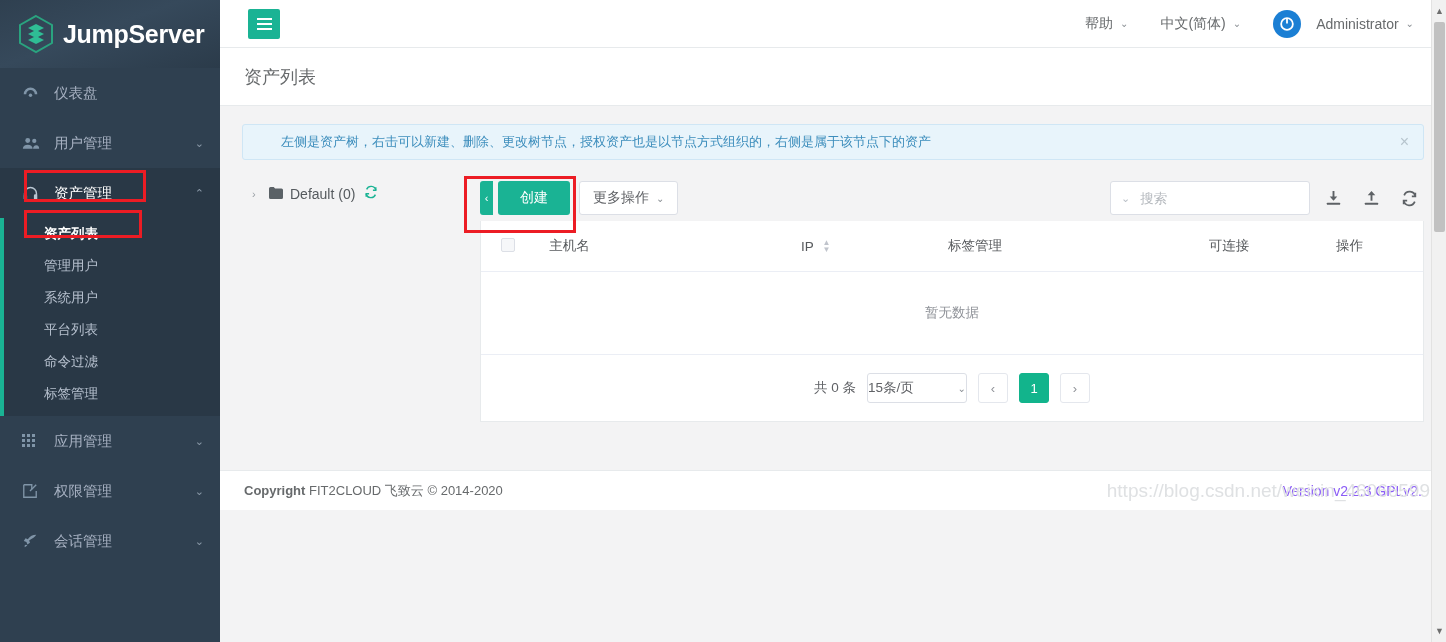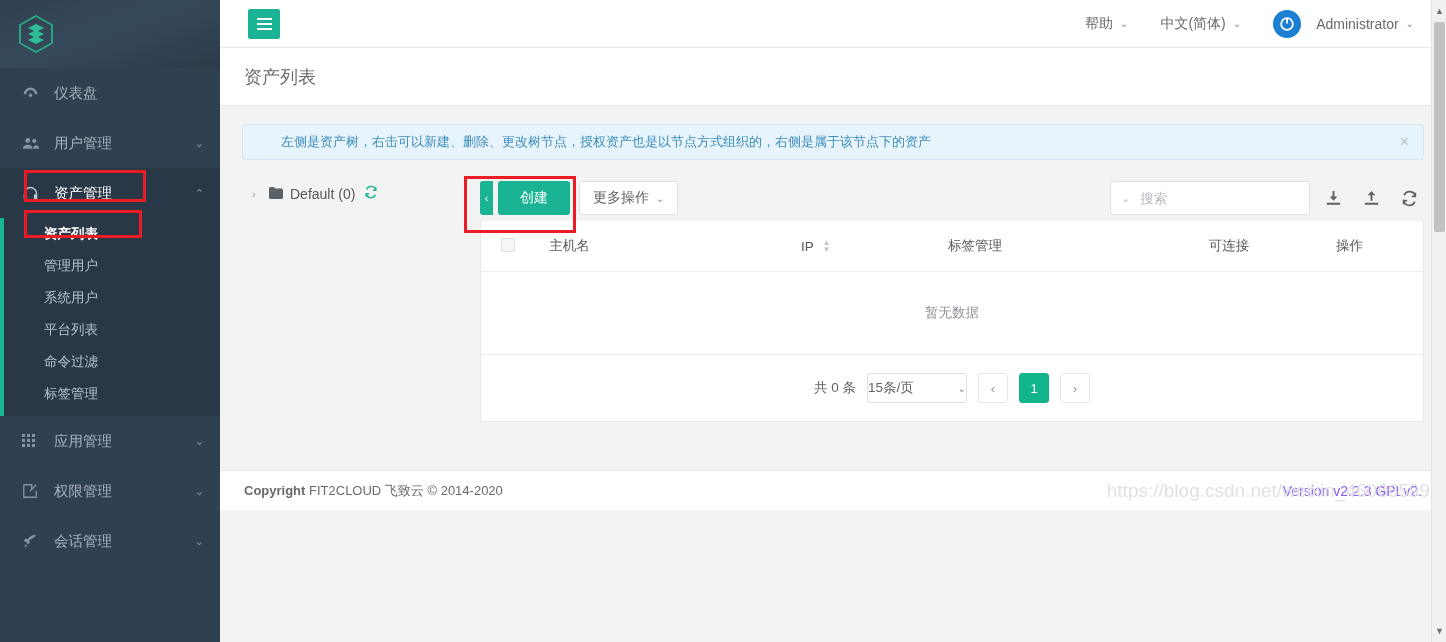--- a/index.html
+++ b/index.html
@@ -235,20 +235,21 @@
 
     <div class="brand">
       <span class="brand-logo">
         <svg width="36" height="40" viewBox="0 0 36 40">
           <polygon points="18,2 34,11 34,29 18,38 2,29 2,11" fill="none" stroke="#2aa37f" stroke-width="2"></polygon>
           <path d="M10 14 L18 10 L26 14 L18 18 Z" fill="#2fbd95"></path>
           <path d="M10 20 L18 16 L26 20 L18 24 Z" fill="#2fbd95"></path>
           <path d="M10 26 L18 22 L26 26 L18 30 Z" fill="#2fbd95"></path>
         </svg>
       </span>
+      <span class="brand-name">JumpServer</span>
     </div>
 
     <nav class="nav">
 
       <div class="nav-item">
         <span class="nav-icon">
           <svg width="17" height="17" viewBox="0 0 20 20" fill="#8095a8">
             <path d="M10 3a8 8 0 00-8 8h3a5 5 0 015-5 5 5 0 015 5h3a8 8 0 00-8-8z"></path>
             <circle cx="10" cy="12" r="2"></circle>
           </svg>

